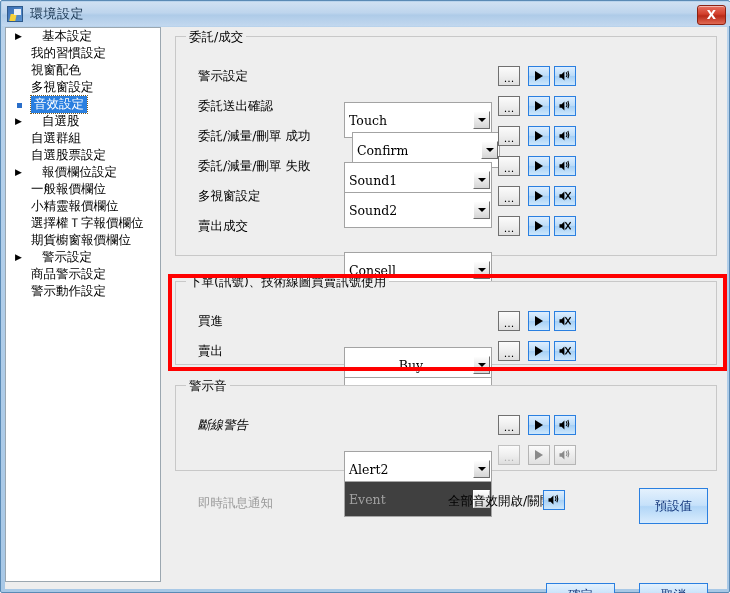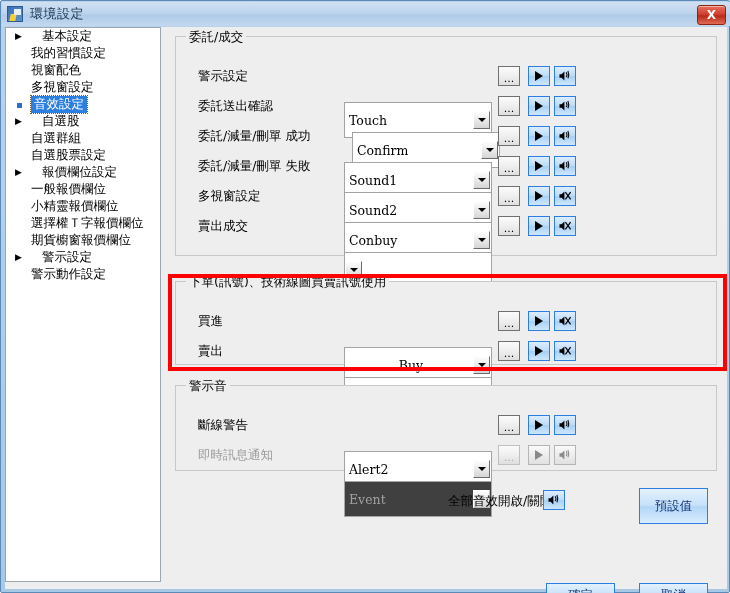--- a/index.html
+++ b/index.html
@@ -151,21 +151,21 @@
     white-space: nowrap;
   }
   .row-label {
     position: absolute;
     left: 0;
     font-size: 12.5px;
     color: #000;
     white-space: nowrap;
     line-height: 22px;
   }
-  .row-label.disabled { color: #9a9a9a; }
+  .row-label.disabled { color: #9a9a9a; margin-top: 48px; }
 
   
   .combo {
     position: absolute;
     width: 148px; height: 36px;
     background: #ffffff;
     border: 1px solid #a3a3a3;
     box-sizing: border-box;
     display: flex;
     align-items: center;
@@ -331,20 +331,23 @@
           <span>選擇權Ｔ字報價欄位</span>
         </div>
         <div class="tree-item child">
           <span>期貨櫥窗報價欄位</span>
         </div>
         <div class="tree-item root">
           <span class="arrow">▶</span>
           <span class="root-label">警示設定</span>
         </div>
         <div class="tree-item child">
+          <span>商品警示設定</span>
+        </div>
+        <div class="tree-item child">
           <span>警示動作設定</span>
         </div>
       </div>
 
     <div class="panel" id="panel">
         <div class="groupbox" style="left: 10px; top: 9px; width: 542px; height: 220px;">
           <div class="group-title">委託/成交</div>
           <div class="row-label" style="left: 22px; top: 28px;">警示設定</div>
           <div class="combo" style="left: 168px; top: 29px;">
             <div class="combo-text">Touch</div>
@@ -411,39 +414,34 @@
             <div class="play-tri"></div>
           </div>
           <div class="icon-btn" style="left: 378px; top: 119px;">
             <svg width="14" height="14" viewBox="0 0 14 14" class="spk">
               <path d="M1.5 5.2 H3.6 L6.4 2.6 V11.4 L3.6 8.8 H1.5 Z" fill="#000000"></path>
               <path d="M8.2 3.2 Q9.799999999999999 5.6 8.2 8" stroke="#000000" stroke-width="1.1" fill="none"></path>
               <path d="M9.9 2 Q11.5 5.6 9.9 9.2" stroke="#000000" stroke-width="1.1" fill="none"></path>
             </svg>
           </div>
           <div class="row-label" style="left: 22px; top: 148px;">多視窗設定</div>
-          <div class="combo" style="left: 168px; top: 149px;">
-            <div class="combo-text">Conbuy</div>
-            <div class="combo-arrow">
-              <i></i>
-            </div>
-          </div>
           <div class="dots-btn" style="left: 322px; top: 149px;">...</div>
           <div class="icon-btn" style="left: 352px; top: 149px;">
             <div class="play-tri"></div>
           </div>
           <div class="icon-btn" style="left: 378px; top: 149px;">
             <svg width="14" height="14" viewBox="0 0 14 14" class="spk">
               <path d="M1.5 5.2 H3.6 L6.4 2.6 V11.4 L3.6 8.8 H1.5 Z" fill="#000000"></path>
               <line x1="7.4" y1="3.2" x2="12.6" y2="10.4" stroke="#000000" stroke-width="1.2"></line>
               <line x1="12.6" y1="3.2" x2="7.4" y2="10.4" stroke="#000000" stroke-width="1.2"></line>
             </svg>
           </div>
           <div class="row-label" style="left: 22px; top: 178px;">賣出成交</div>
           <div class="combo" style="left: 168px; top: 179px;">
+            <div class="combo-text">Consell</div>
             <div class="combo-arrow">
               <i></i>
             </div>
           </div>
           <div class="dots-btn" style="left: 322px; top: 179px;">...</div>
           <div class="icon-btn" style="left: 352px; top: 179px;">
             <div class="play-tri"></div>
           </div>
           <div class="icon-btn" style="left: 378px; top: 179px;">
             <svg width="14" height="14" viewBox="0 0 14 14" class="spk">
@@ -487,21 +485,21 @@
           <div class="icon-btn" style="left: 378px; top: 59px;">
             <svg width="14" height="14" viewBox="0 0 14 14" class="spk">
               <path d="M1.5 5.2 H3.6 L6.4 2.6 V11.4 L3.6 8.8 H1.5 Z" fill="#000000"></path>
               <line x1="7.4" y1="3.2" x2="12.6" y2="10.4" stroke="#000000" stroke-width="1.2"></line>
               <line x1="12.6" y1="3.2" x2="7.4" y2="10.4" stroke="#000000" stroke-width="1.2"></line>
             </svg>
           </div>
         </div>
         <div class="groupbox" style="left: 10px; top: 358px; width: 542px; height: 86px;">
           <div class="group-title">警示音</div>
-          <div class="row-label" style="left: 22px; top: 28px;">斷線警告</div>
+          <div class="row-label" style="left: 22px; top: 28px; font-style: italic;">斷線警告</div>
           <div class="combo" style="left: 168px; top: 29px;">
             <div class="combo-text">Alert2</div>
             <div class="combo-arrow">
               <i></i>
             </div>
           </div>
           <div class="dots-btn" style="left: 322px; top: 29px;">...</div>
           <div class="icon-btn" style="left: 352px; top: 29px;">
             <div class="play-tri"></div>
           </div>

